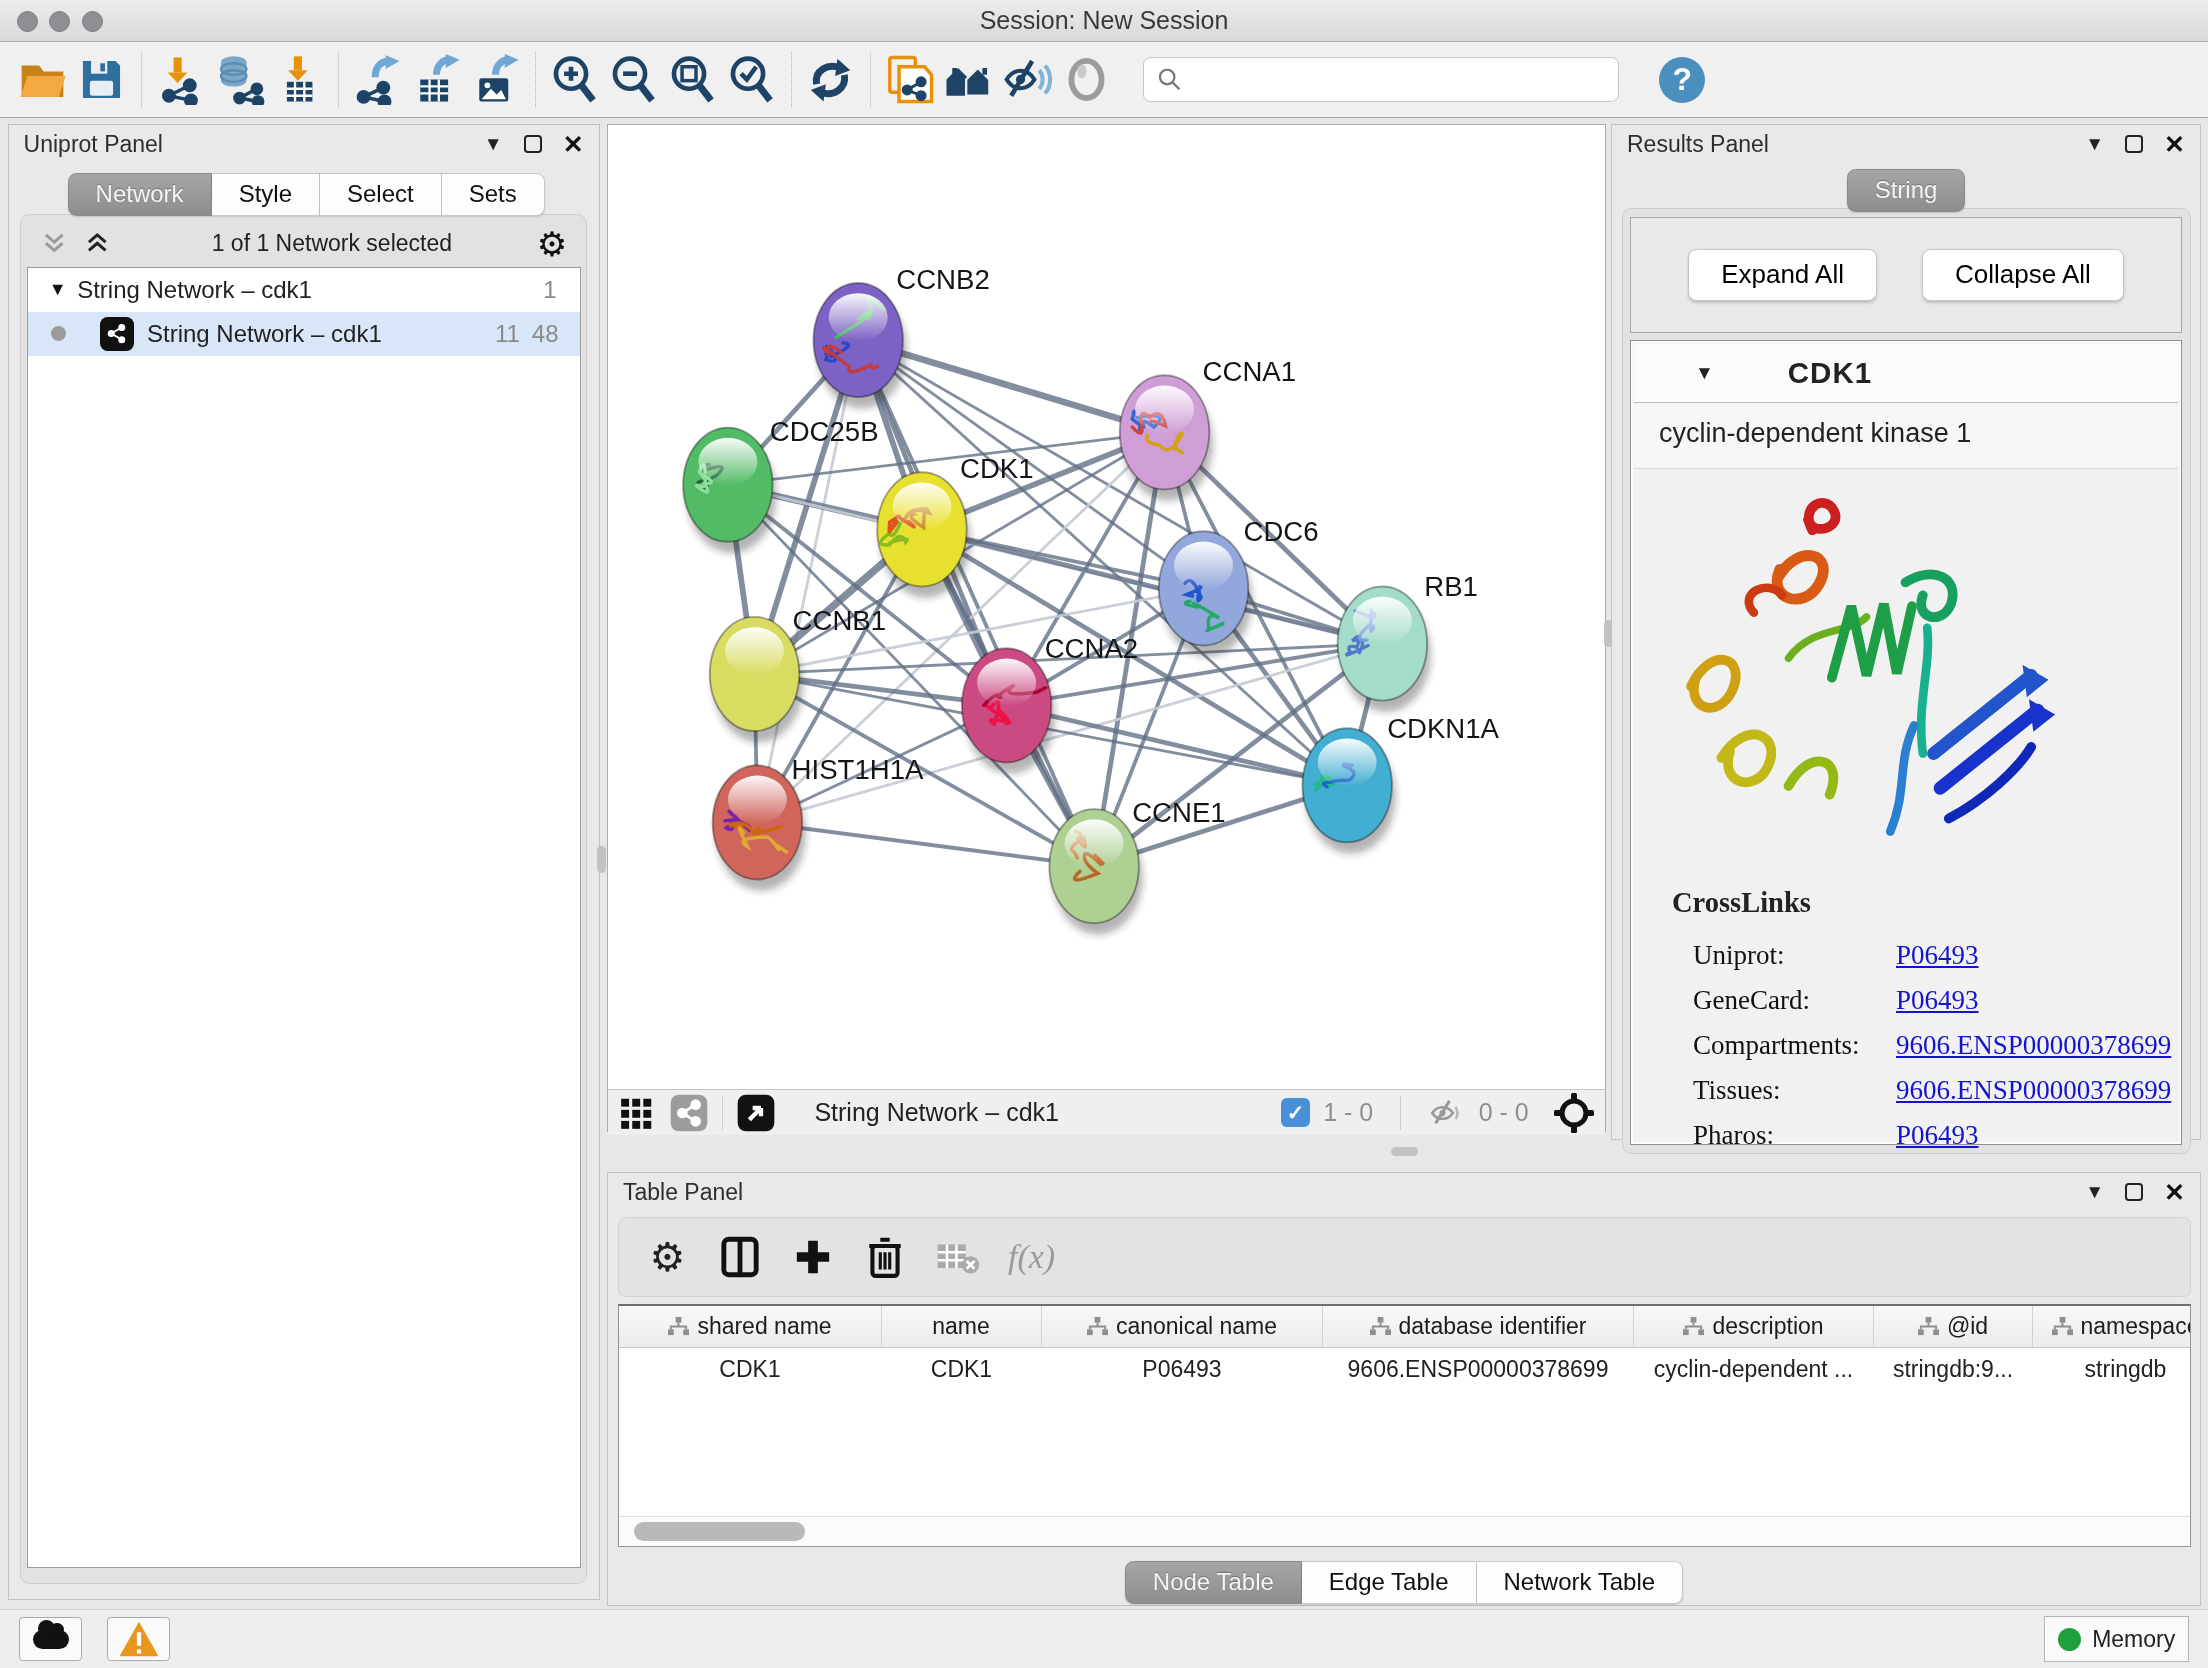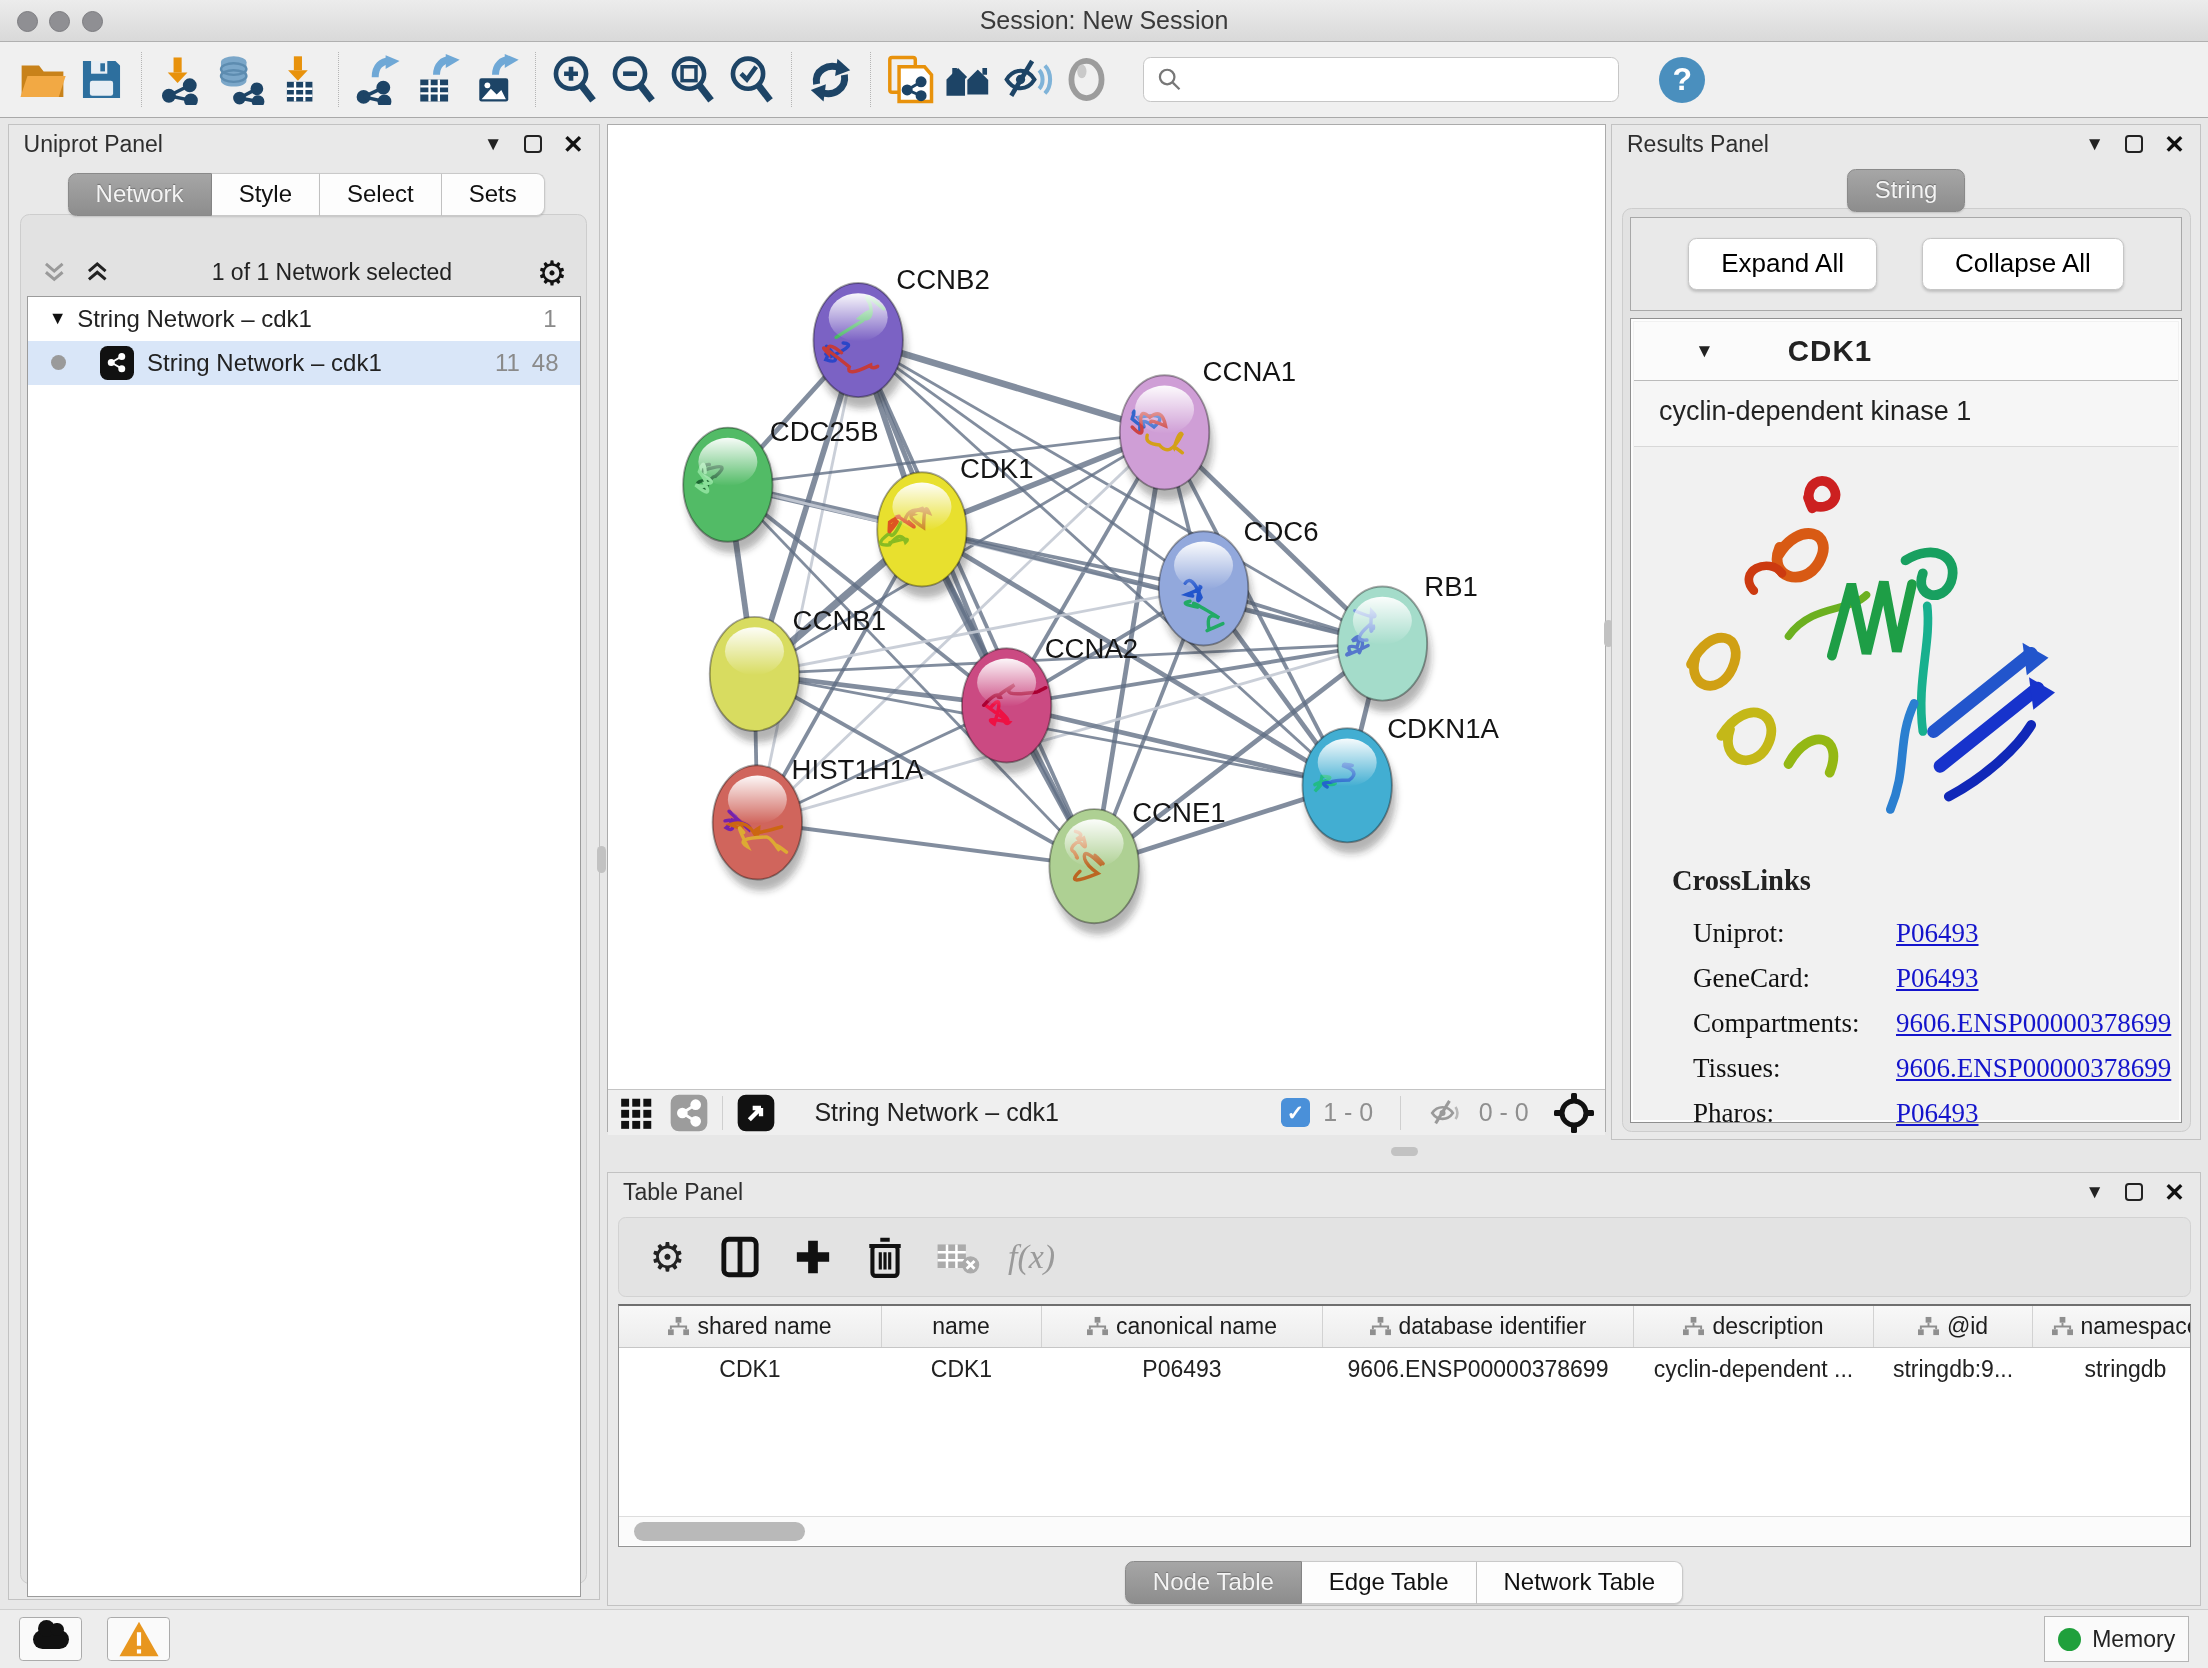--- a/index.html
+++ b/index.html
@@ -39,21 +39,21 @@
   .seg-tab:first-child { border-left:1px solid #c9c9c9; border-radius:8.6px 0 0 8.6px; }
   .seg-tab:last-child { border-radius:0 8.6px 8.6px 0; }
   .seg-tab.sel { background:linear-gradient(#a6a6a6,#8d8d8d); color:#f4f4f4; border-color:#8a8a8a;
     text-shadow:0 -1px 1px rgba(0,0,0,0.3); }
 
   
   #control-panel { position:absolute; left:7.6px; top:124px; width:592px; height:1476px;
     background:#e9e9e9; border:1px solid #c2c2c2; }
   #cp-tabs { margin:9.5px 0 0 59px; position:relative; z-index:2; }
   #cp-body { margin:-1.9px 11.4px 11.4px 11.4px; height:1370px; background:#e2e2e2; border:1px solid #cdcdcd; border-radius:9.5px; padding:5.7px; }
-  #cp-status { height:46px; display:flex; align-items:center; padding:0 13.3px;margin-top:29px; }
+  #cp-status { height:46px; display:flex; align-items:center; padding:0 13.3px; }
   #cp-status .chev { margin-right:15px; }
   #cp-status .stat-text { flex:1; text-align:center; font-size:23px; color:#222; }
   #cp-gear { font-size:34px; color:#111; }
   #cp-list { background:#fff; border:1px solid #9b9b9b; height:1301px; overflow:hidden; }
   .tree-row { height:44px; display:flex; align-items:center; font-size:24px; }
   .tree-row .arrow { width:28.5px; margin-left:21px; font-size:18px; color:#111; }
   .tree-row .count { margin-left:auto; margin-right:23px; color:#8a8a8a; }
   .tree-row.child { background:#d9e6f8; }
   .tree-row.child .bullet { width:15px; height:15px; border-radius:50%; background:#9a9a9a; margin-left:23px; }
   .net-badge { width:34px; height:34px; border-radius:7.6px; background:#111; margin-left:34px; margin-right:13.3px;
@@ -71,21 +71,21 @@
   .nv-check { width:28.5px; height:28.5px; border-radius:5.7px; background:#4a90d9; color:#fff; font-size:21px; font-weight:bold;
     display:flex; align-items:center; justify-content:center; }
 
   
   .h-dot { position:absolute; background:#c2c2c2; border-radius:5.7px; }
 
   
   #results-panel { position:absolute; left:1611px; top:124px; width:590px; height:1016px; background:#e9e9e9; border:1px solid #c2c2c2; }
   #rp-tab { display:flex; justify-content:center; margin-top:5.7px; position:relative; z-index:2; }
   #rp-box { margin:-3.8px 9.5px 0 9.5px; background:#e2e2e2; border:1px solid #cdcdcd; border-radius:9.5px; padding:7.6px; }
-  #rp-btnbox { border:1px solid #a8a8a8; background:#e9e9e9; padding:20px 0; display:flex; justify-content:center; gap:45px; }
+  #rp-btnbox { border:1px solid #a8a8a8; background:#e9e9e9; padding:31px 0; display:flex; justify-content:center; gap:45px; }
   .rp-btn { background:#fff; border:1px solid #c6c6c6; border-radius:8.6px; font-size:26px; padding:9.5px 32px;
     box-shadow:0 1.9px 2.9px rgba(0,0,0,0.18); }
   #rp-content { margin-top:7.6px; border:1px solid #8f8f8f; background:#f1f1f1; height:805px; box-shadow:inset 0 0 0 1.9px #fdfdfd; padding:2.9px; }
   #rp-protein-row { background:#fbfbfb; border-bottom:1px solid #bbb; height:59px; display:flex; align-items:center; }
   #rp-protein-row .arrow { font-size:19px; margin-left:61px; }
   #rp-protein-row .pname { font-size:29.5px; font-weight:bold; margin-left:74px; letter-spacing:1px; }
   #rp-desc { font-size:27px; padding:15px 25px 19px 25px; background:#f6f6f6; border-bottom:1px solid #d8d8d8; }
   #rp-img { height:399px; display:flex; align-items:center; justify-content:flex-start; padding-left:9.5px; }
   #rp-cross { font-family:"Liberation Serif", serif; padding:19px 0 0 38px; }
   #rp-cross h3 { font-size:28.5px; margin-bottom:13.3px; }

